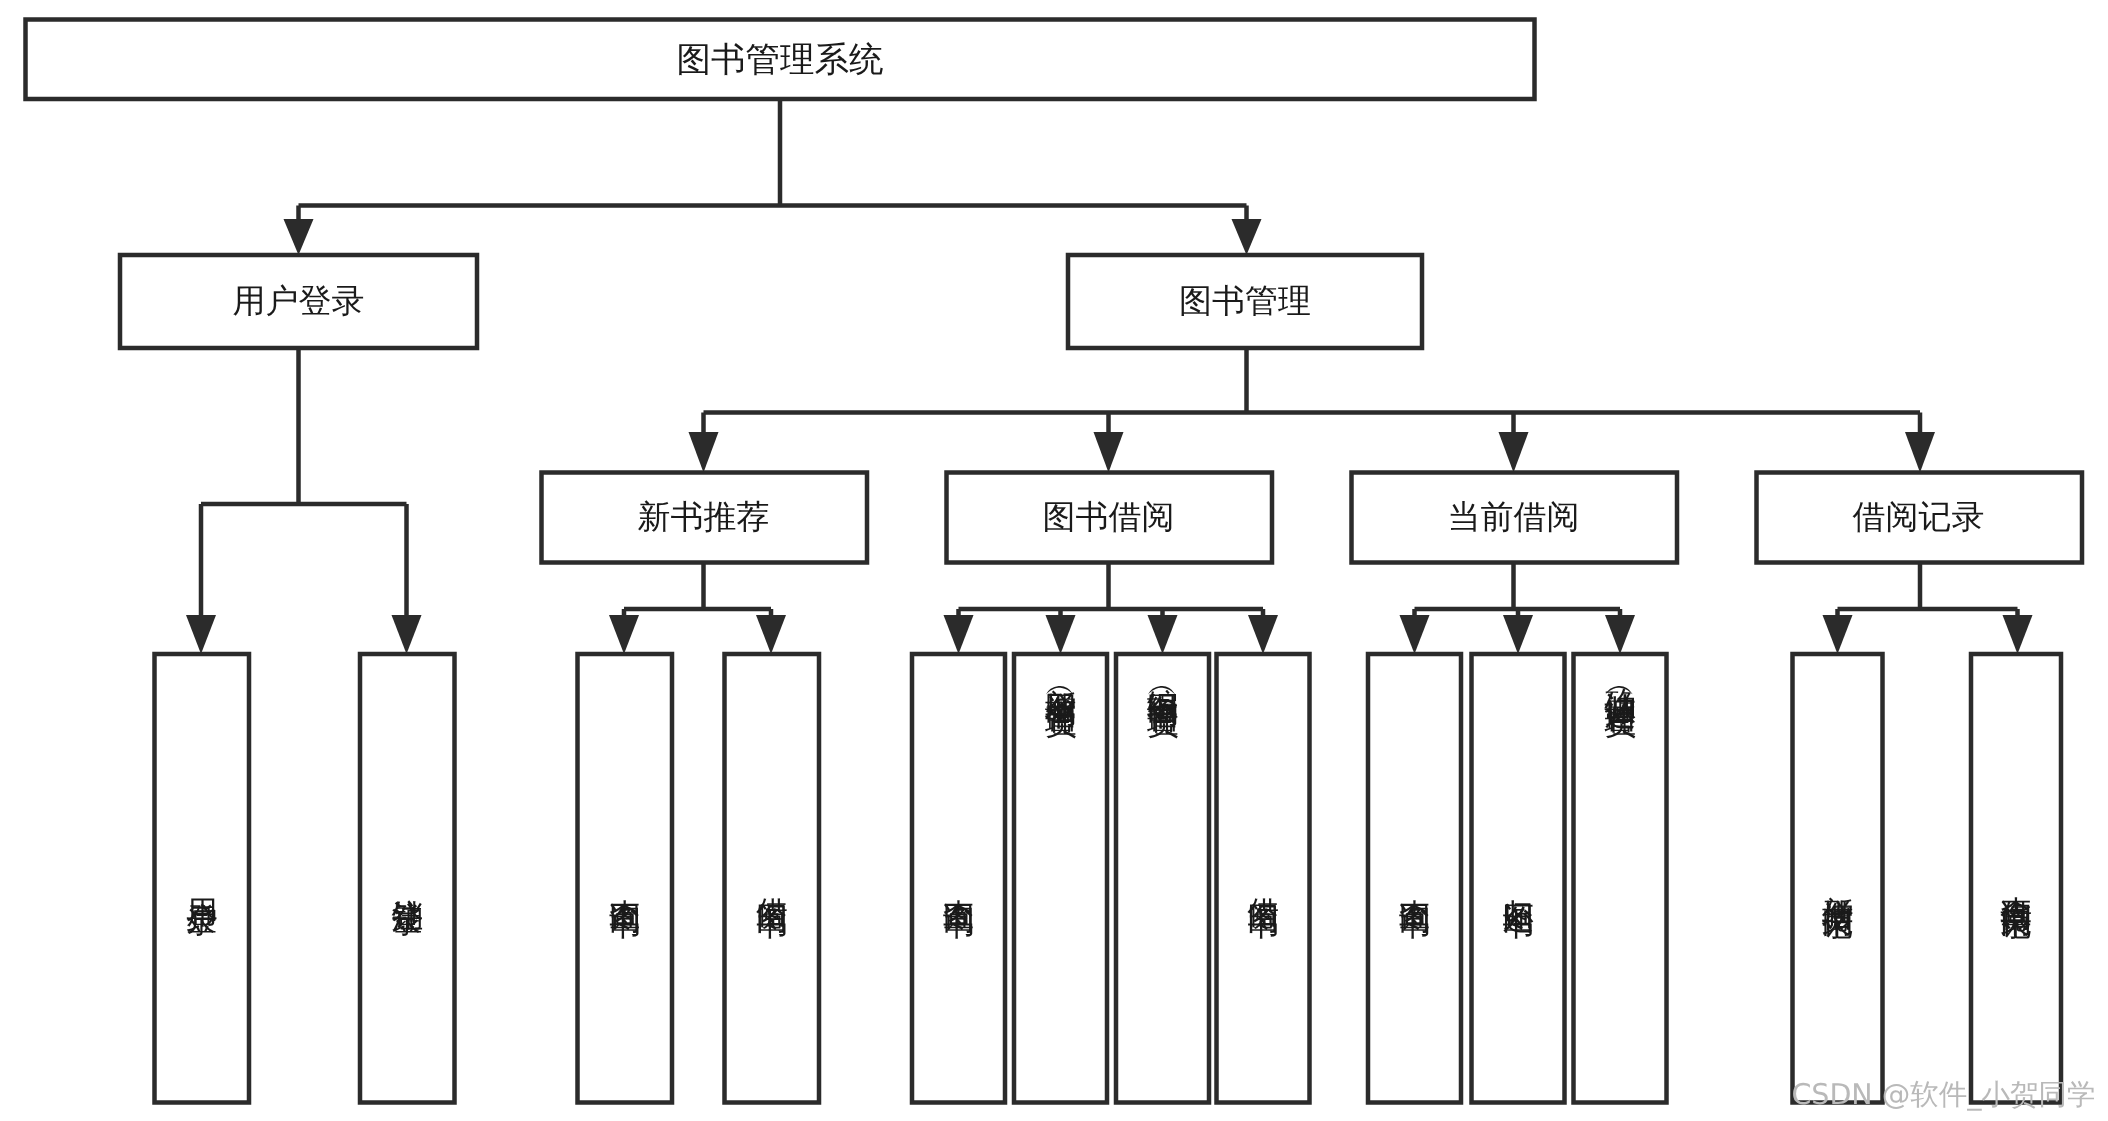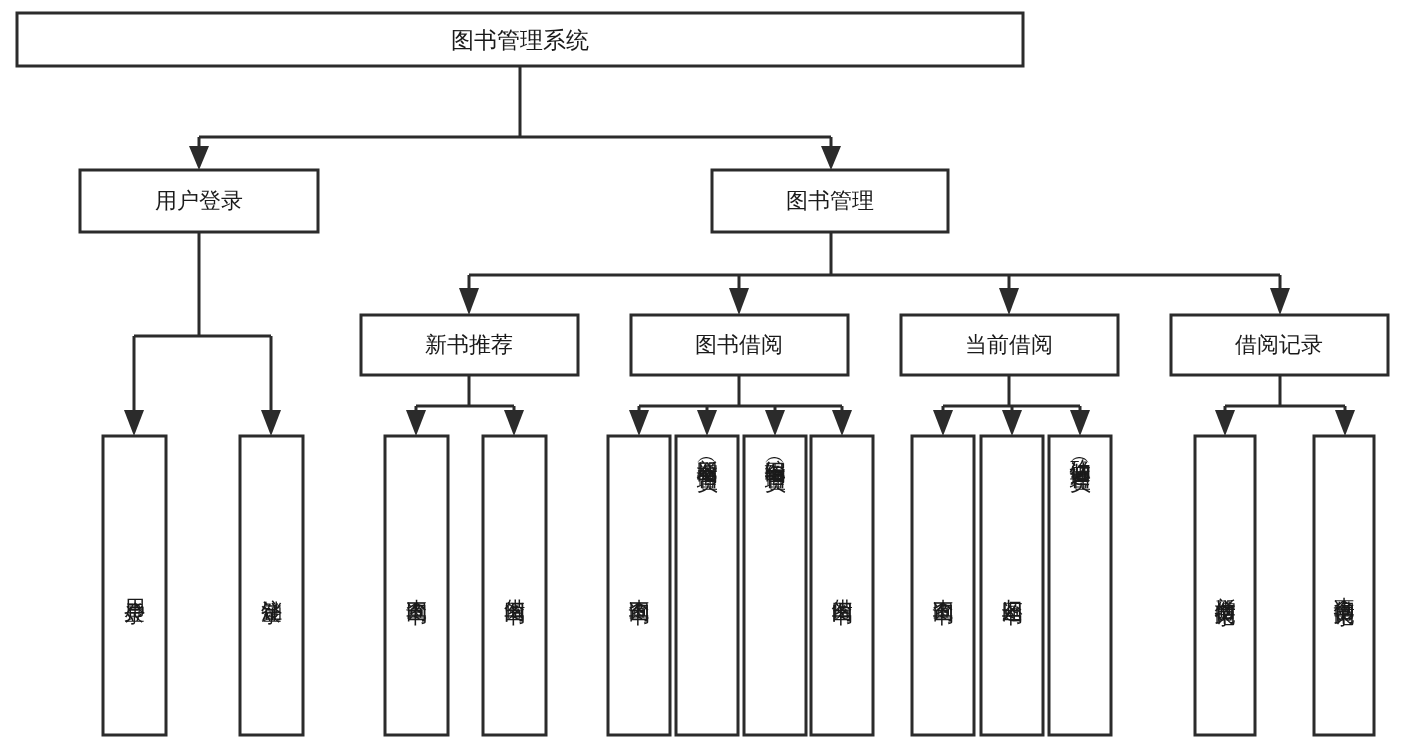--- a/index.html
+++ b/index.html
@@ -188,13 +188,14 @@
   <div class="leaf-label topish" style="left:744px; top:442px; width:62px; height:293px;">编辑图书（管理员）</div>
   <div class="leaf-label" style="left:811px; top:436px; width:62px; height:299px;">借阅图书</div>
 
   <div class="leaf-label" style="left:912px; top:436px; width:62px; height:299px;">查询图书</div>
   <div class="leaf-label" style="left:981px; top:436px; width:62px; height:299px;">归还图书</div>
   <div class="leaf-label topish" style="left:1049px; top:442px; width:62px; height:293px;">确认归还（管理员）</div>
 
   <div class="leaf-label" style="left:1195px; top:436px; width:60px; height:299px;">新增借阅记录</div>
   <div class="leaf-label" style="left:1314px; top:436px; width:60px; height:299px;">查询借阅记录</div>
 
+  <div class="watermark">CSDN @软件_小贺同学</div>
 </div>
 
 </body></html>

